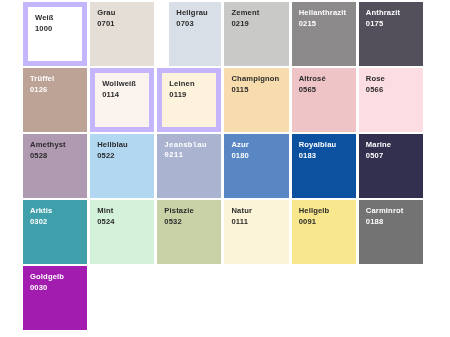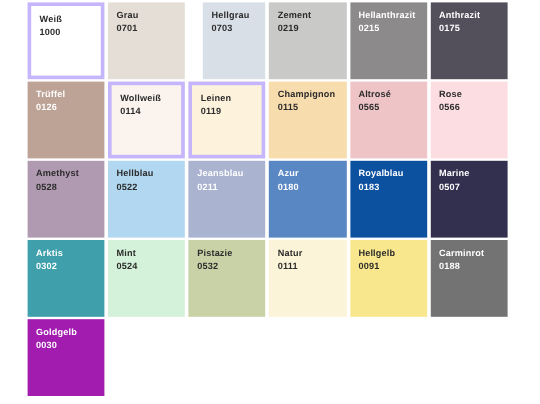--- a/index.html
+++ b/index.html
@@ -31,21 +31,21 @@
     row-gap: 2px;
   }
   .swatch {
     position: relative;
     height: 64px;
     box-sizing: border-box;
     padding: 6px 0 0 7px;
     overflow: hidden;
   }
   .swatch.has-border {
-    border: 3px solid #c4b5fd;
+    border: 5px solid #c4b5fd;
   }
   .swatch-name {
     display: block;
     font-size: 7.6px;
     font-weight: bold;
     line-height: 10px;
     letter-spacing: 0.15px;
     white-space: nowrap;
   }
   .swatch-code {
@@ -115,21 +115,21 @@
         <span class="swatch-code">0566</span>
       </div>
       <div class="swatch" style="background: rgb(176, 154, 177); color: rgb(43, 43, 43);">
         <span class="swatch-name">Amethyst</span>
         <span class="swatch-code">0528</span>
       </div>
       <div class="swatch" style="background: rgb(178, 215, 240); color: rgb(43, 43, 43);">
         <span class="swatch-name">Hellblau</span>
         <span class="swatch-code">0522</span>
       </div>
-      <div class="swatch" style="background: rgb(170, 179, 207); color: rgb(255, 255, 255);">
+      <div class="swatch" style="background: rgb(170, 179, 207); color: rgb(255, 255, 255); font-family: Liberation Mono, monospace;">
         <span class="swatch-name">Jeansblau</span>
         <span class="swatch-code">0211</span>
       </div>
       <div class="swatch" style="background: rgb(89, 135, 196); color: rgb(255, 255, 255);">
         <span class="swatch-name">Azur</span>
         <span class="swatch-code">0180</span>
       </div>
       <div class="swatch" style="background: rgb(11, 81, 160); color: rgb(255, 255, 255);">
         <span class="swatch-name">Royalblau</span>
         <span class="swatch-code">0183</span>

